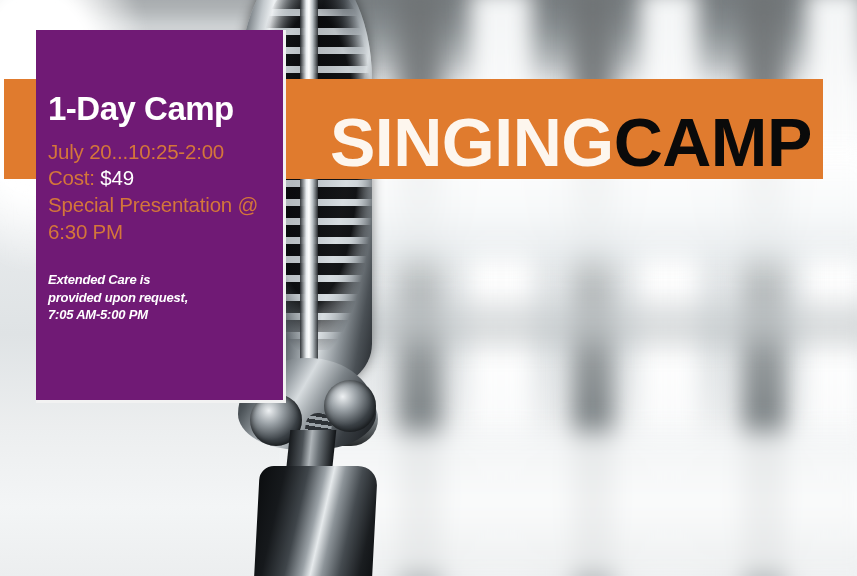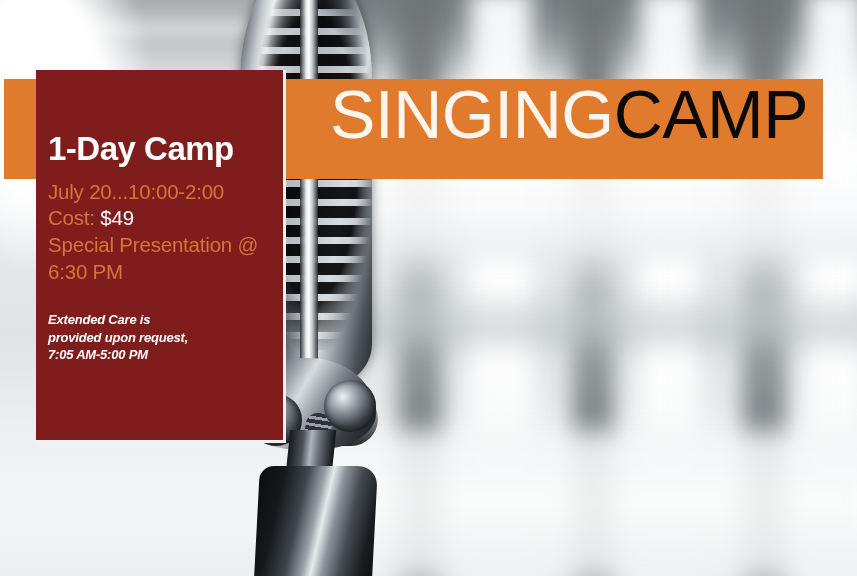--- a/index.html
+++ b/index.html
@@ -187,44 +187,43 @@
     position: absolute;
     left: 4px;
     top: 79px;
     width: 819px;
     height: 100px;
     background: #e07b2e;
   }
   .band-title {
     position: absolute;
     left: 330px;
-    top: 64px;
+    top: 92px;
     height: 84px;
     line-height: 100px;
     white-space: nowrap;
     font-size: 68px;
     letter-spacing: -0.5px;
-    font-weight: 400;
+    font-weight: 700;
   }
   .word-singing { color: #fdf6ee; }
   .word-camp    { color: #0a0a0a; }
 
   
   .panel {
     position: absolute;
     left: 36px;
     top: 30px;
     width: 250px;
     height: 373px;
-    background: #7f1d1d;
+    background: #701a75;
     border-right: 3px solid #f2f2f2;
     border-bottom: 3px solid #f2f2f2;
     box-sizing: border-box;
     padding: 0;
-    margin-top: 40px;
   }
   .panel-inner { padding: 62px 0 0 12px; }
 
   .headline {
     color: #ffffff;
     font-size: 33px;
     font-weight: bold;
     letter-spacing: -0.5px;
     margin: 0 0 12px 0;
     line-height: 1.05;
@@ -292,21 +291,21 @@
   <div class="band"></div>
   <div class="band-title">
     <span class="word-singing">SINGING</span><span class="word-camp">CAMP</span>
   </div>
 
   <div class="panel">
     <div class="panel-inner">
 
       <div class="headline">1-Day Camp</div>
 
-      <p class="info-line">July 20...10:00-2:00</p>
+      <p class="info-line">July 20...10:25-2:00</p>
 
       <p class="info-line">
         <span>Cost:</span>
         <span class="hl">$49</span>
       </p>
 
 
       <p class="info-line">Special Presentation @</p>
       <p class="info-line">6:30 PM</p>
 

